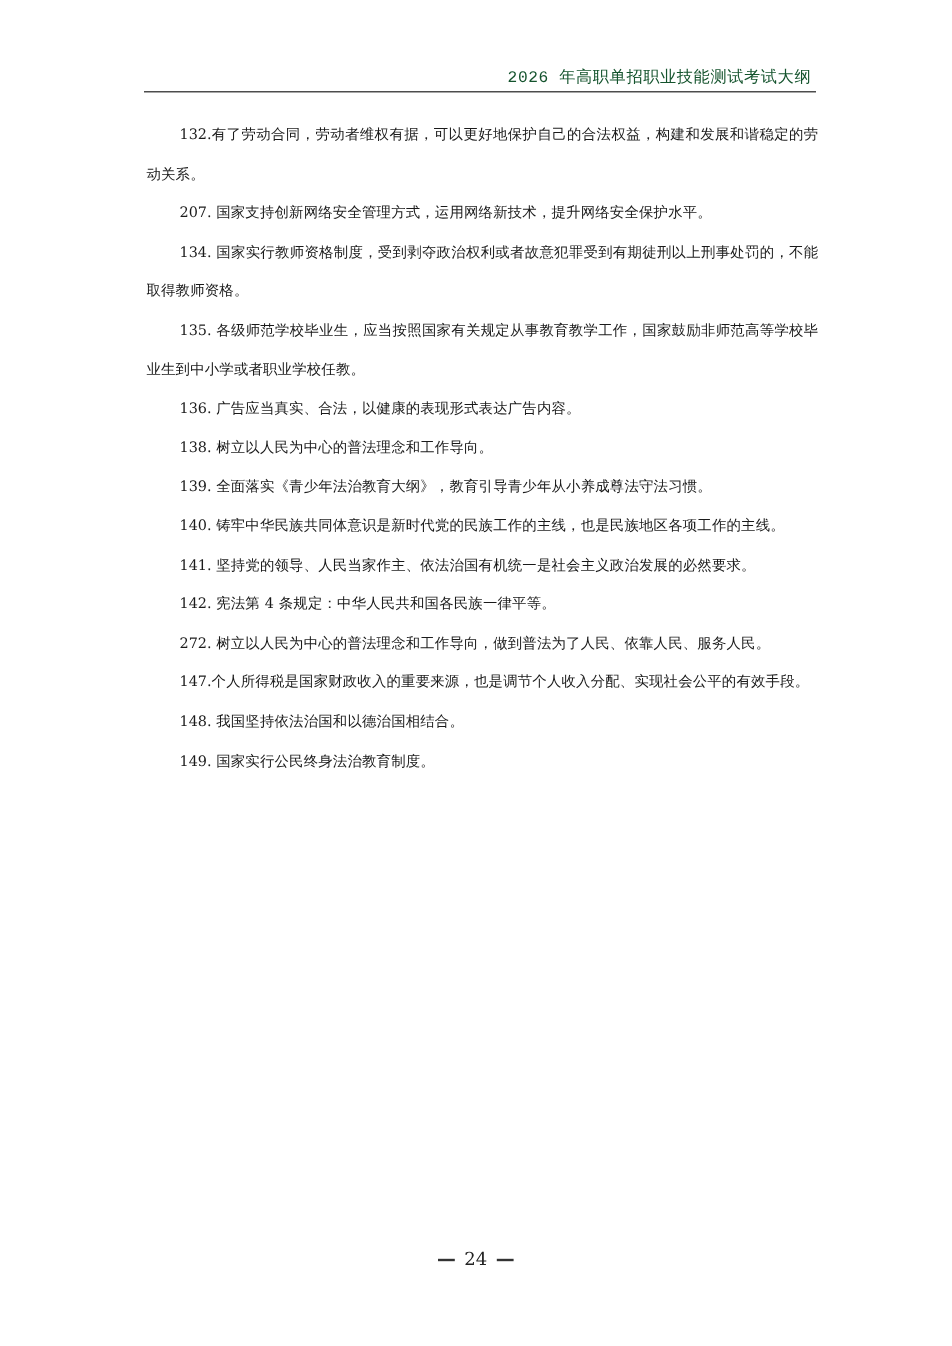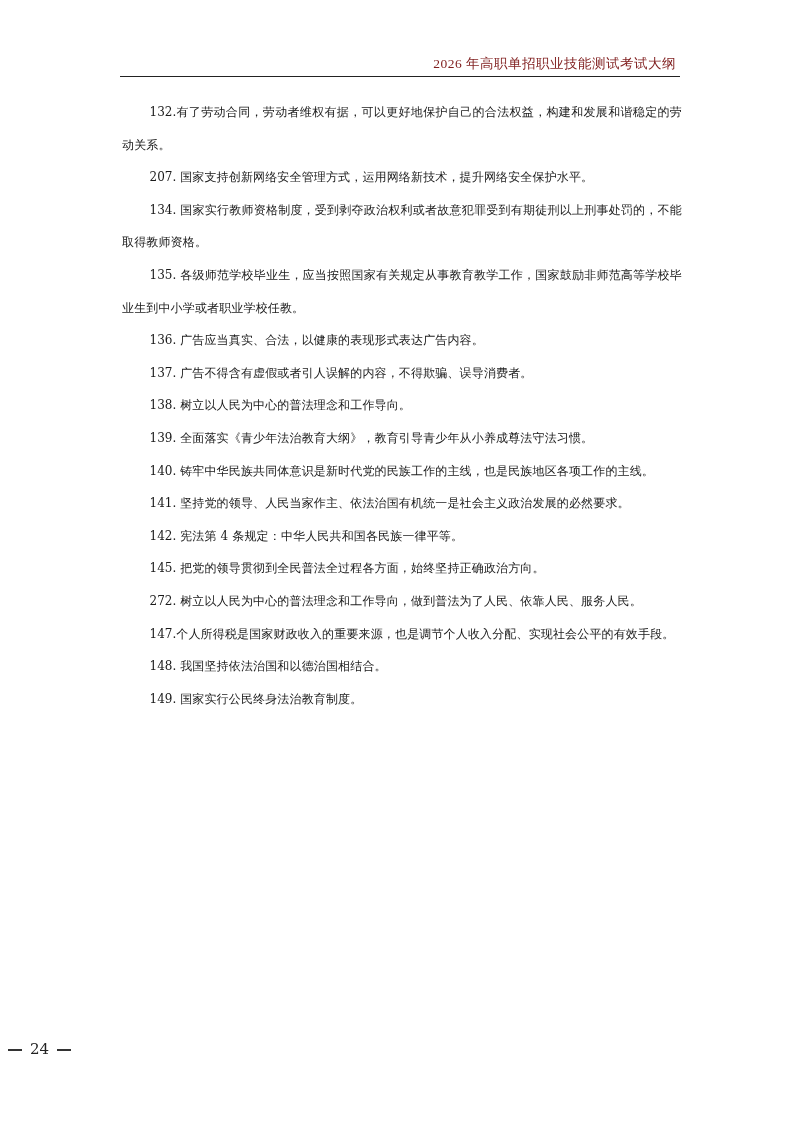--- a/index.html
+++ b/index.html
@@ -1,44 +1,42 @@
 <!DOCTYPE html>
 <html><head>
   <meta charset="utf-8">
   <style>
     html, body { margin: 0; padding: 0; background: #ffffff; }
     body { width: 793px; height: 1122px; position: relative; overflow: hidden; font-family: "DejaVu Serif", "Liberation Serif", serif; color: #1a1a1a; }
     .header { position: absolute; left: 120px; top: 55px; width: 560px; height: 21px; border-bottom: 1.3px solid #222; }
-    .header-title { position: absolute; right: 4px; bottom: 3px; font-family: Liberation Serif, serif; font-size: 13.5px; letter-spacing: 0.5px; color: #7f1d1d; margin-top: 44px; }
+    .header-title { position: absolute; right: 4px; bottom: 3px; font-family: Liberation Mono, monospace; font-size: 13.5px; letter-spacing: 0.5px; color: #14532d; margin-top: 44px; }
     .content { position: absolute; left: 122px; top: 96px; width: 560px; }
     .para { font-size: 12px; line-height: 32.6px; text-align: justify; text-indent: 2.3em; margin: 0; letter-spacing: 0.15px; }
     .para .num { letter-spacing: 0; }
-    .footer { position: absolute; left: 0; width: 793px; top: 1040px; text-align: left; font-size: 15px; color: #222; }
+    .footer { position: absolute; left: 0; width: 793px; top: 1040px; text-align: center; font-size: 15px; color: #222; }
     .footer .dash { display: inline-block; width: 14px; height: 1.3px; background: #333; vertical-align: middle; margin: 0 8px; }
   </style>
 </head>
 <body>
 
 <div class="header">
   <span class="header-title">2026 年高职单招职业技能测试考试大纲</span>
 </div>
 
 <div class="content">
   <p class="para"><span class="num">132.</span><span>有了劳动合同，劳动者维权有据，可以更好地保护自己的合法权益，构建和发展和谐稳定的劳动关系。</span></p>
   <p class="para"><span class="num">207. </span><span>国家支持创新网络安全管理方式，运用网络新技术，提升网络安全保护水平。</span></p>
   <p class="para"><span class="num">134. </span><span>国家实行教师资格制度，受到剥夺政治权利或者故意犯罪受到有期徒刑以上刑事处罚的，不能取得教师资格。</span></p>
   <p class="para"><span class="num">135. </span><span>各级师范学校毕业生，应当按照国家有关规定从事教育教学工作，国家鼓励非师范高等学校毕业生到中小学或者职业学校任教。</span></p>
   <p class="para"><span class="num">136. </span><span>广告应当真实、合法，以健康的表现形式表达广告内容。</span></p>
-  <p class="para"><span class="num">137. </span><span>广告不得含有虚假或者引人误解的内容，不得欺骗、误导消费者。</span></p>
   <p class="para"><span class="num">138. </span><span>树立以人民为中心的普法理念和工作导向。</span></p>
   <p class="para"><span class="num">139. </span><span>全面落实《青少年法治教育大纲》，教育引导青少年从小养成尊法守法习惯。</span></p>
   <p class="para"><span class="num">140. </span><span>铸牢中华民族共同体意识是新时代党的民族工作的主线，也是民族地区各项工作的主线。</span></p>
   <p class="para"><span class="num">141. </span><span>坚持党的领导、人民当家作主、依法治国有机统一是社会主义政治发展的必然要求。</span></p>
   <p class="para"><span class="num">142. </span><span>宪法第 4 条规定：中华人民共和国各民族一律平等。</span></p>
-  <p class="para"><span class="num">145. </span><span>把党的领导贯彻到全民普法全过程各方面，始终坚持正确政治方向。</span></p>
   <p class="para"><span class="num">272. </span><span>树立以人民为中心的普法理念和工作导向，做到普法为了人民、依靠人民、服务人民。</span></p>
   <p class="para"><span class="num">147.</span><span>个人所得税是国家财政收入的重要来源，也是调节个人收入分配、实现社会公平的有效手段。</span></p>
   <p class="para"><span class="num">148. </span><span>我国坚持依法治国和以德治国相结合。</span></p>
   <p class="para"><span class="num">149. </span><span>国家实行公民终身法治教育制度。</span></p>
 </div>
 
 <div class="footer">
   <span class="dash"></span><span>24</span><span class="dash"></span>
 </div>
 

